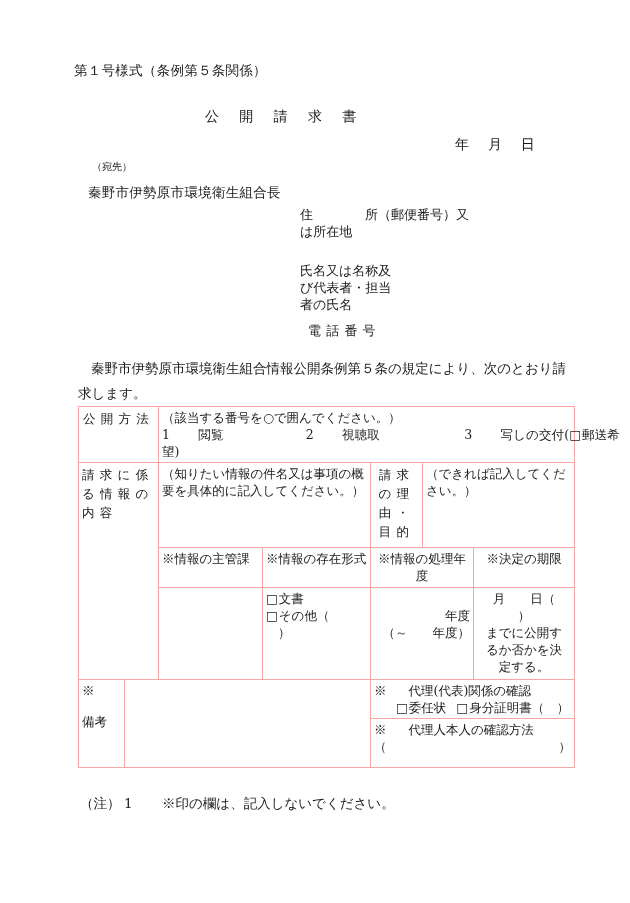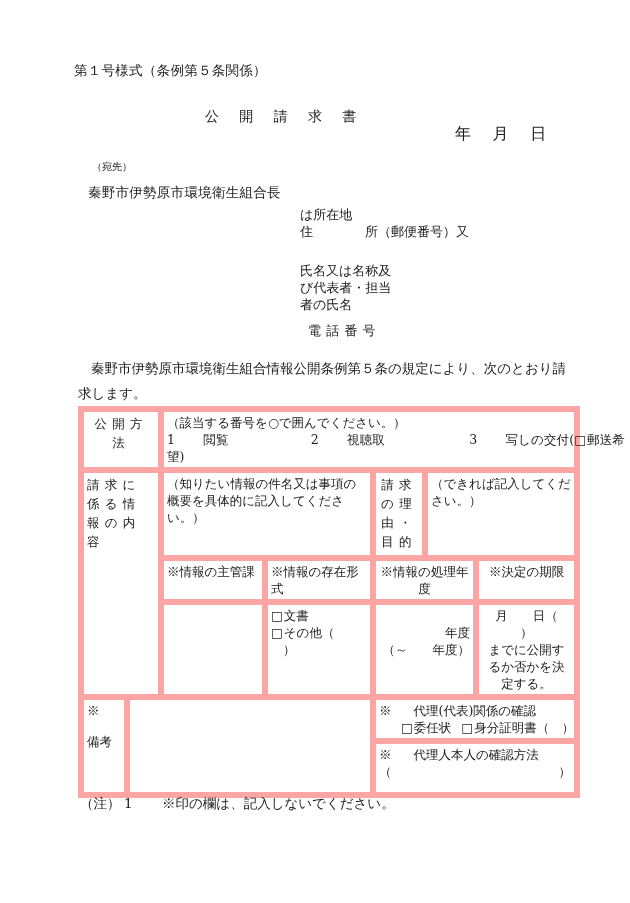--- a/index.html
+++ b/index.html
@@ -32,22 +32,22 @@
     left: 74px; top: 62px;
     font-size: 13.5px;
     letter-spacing: 0.02em;
   }
   .doc-title {
     left: 205px; top: 108px;
     font-size: 14px;
     letter-spacing: 1.45em;
   }
   .date-line {
-    left: 455px; top: 124px;
-    font-size: 16px;
+    left: 455px; top: 136px;
+    font-size: 14px;
     letter-spacing: 1.35em;
   }
   .addressee-label {
     left: 92px; top: 160px;
     font-size: 10px;
   }
   .addressee-name {
     left: 88px; top: 184px;
     font-size: 13.5px;
     letter-spacing: 0.02em;
@@ -73,21 +73,21 @@
   .form-table {
     position: absolute;
     left: 78px; top: 406px;
     width: 496px;
     border-collapse: collapse;
     table-layout: fixed;
     font-size: 12.5px;
     line-height: 17px;
   }
   .form-table td {
-    border: 6px solid #fca5a5;
+    border: 1px solid #fca5a5;
     padding: 2px 3px;
     vertical-align: top;
     word-break: break-all;
   }
   .mid { vertical-align: middle; }
   .center { text-align: center; }
   .right { text-align: right; }
 
   .lbl-vert {
     letter-spacing: 0.42em;
@@ -121,22 +121,22 @@
 
   <div class="abs doc-title jp">公開請求書</div>
 
   <div class="abs date-line jp">年月日</div>
 
   <div class="abs addressee-label jp">（宛先）</div>
 
   <div class="abs addressee-name jp">秦野市伊勢原市環境衛生組合長</div>
 
   <div class="abs app-block app-addr jp">
+    <div>住　　　　所（郵便番号）又</div>
     <div>は所在地</div>
-    <div>住　　　　所（郵便番号）又</div>
   </div>
 
   <div class="abs app-block app-name jp">
     <div>氏名又は名称及</div>
     <div>び代表者・担当</div>
     <div>者の氏名</div>
   </div>
 
   <div class="abs app-tel jp">電話番号</div>
 

